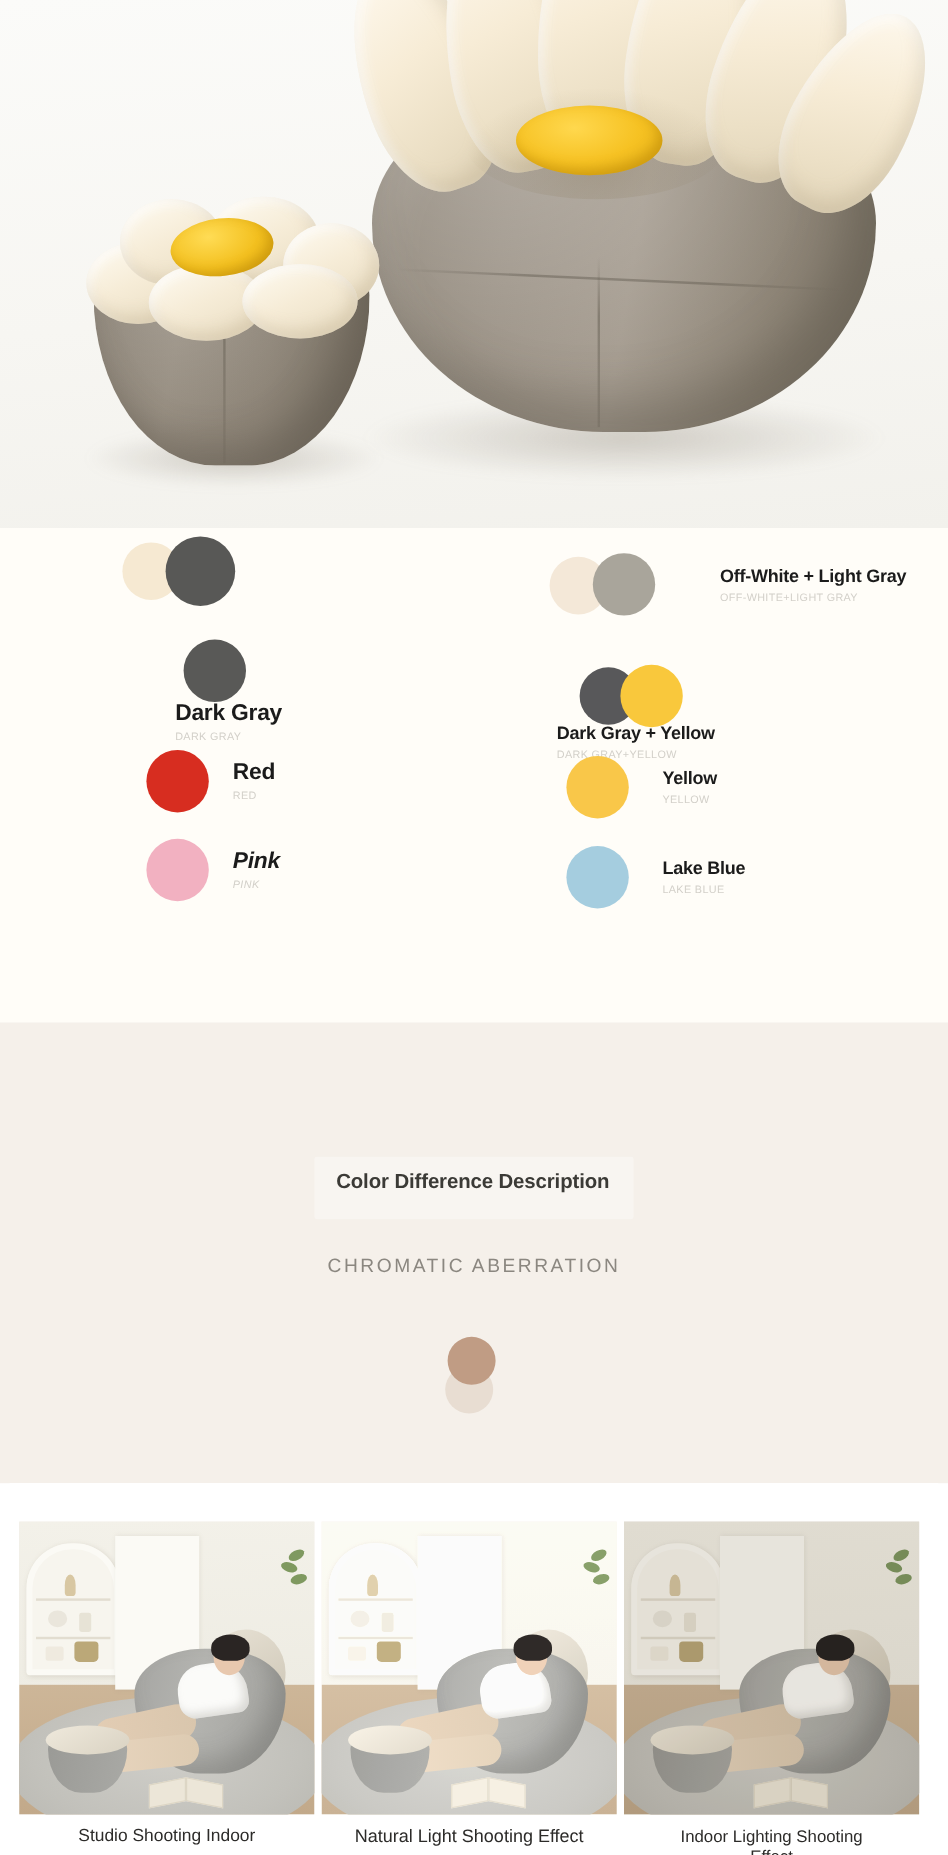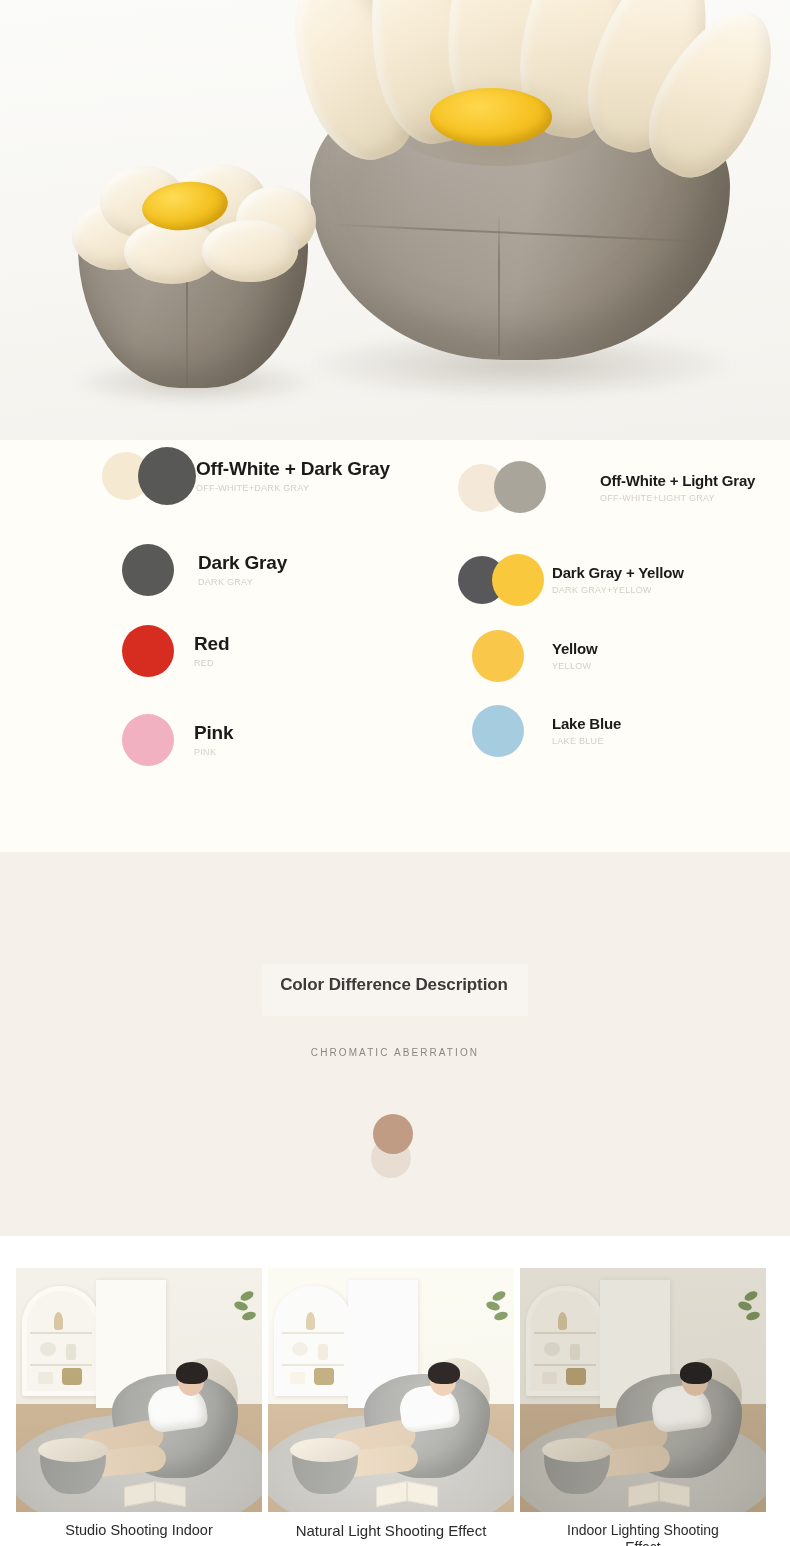--- a/index.html
+++ b/index.html
@@ -190,21 +190,21 @@
     font-size: 17px;
     font-weight: bold;
     color: #3b3a36;
     letter-spacing: -.1px;
   }
   .chroma-sub {
     position: absolute;
     left: 0; top: 195px;
     width: 790px;
     text-align: center;
-    font-size: 10px;
+    font-size: 16px;
     color: #8b8780;
     letter-spacing: 2.1px;
   }
   .chroma-dots {
     position: absolute;
     left: 371px; top: 1114px;
     width: 44px; height: 66px;
   }
   .cd {
     position: absolute;
@@ -428,48 +428,44 @@
       </div>
     </div>
 
     <div class="swatch-grid">
 
       <div class="sw-row" style="left:102px; top:0px;">
         <div class="sw-dots" style="width:90px; height:48px;">
           <div class="dot" style="left:0; width:48px; height:48px; background:#f6e9d2;"></div>
           <div class="dot" style="left:36px; width:58px; height:58px; top:-5px; background:#585856;"></div>
         </div>
-        <div class="sw-text" style="margin-left:4px;">
-          <div class="sw-title">Off-White + Dark Gray</div>
-          <div class="sw-sub">OFF-WHITE+DARK GRAY</div>
-        </div>
       </div>
 
       <div class="sw-row" style="left:458px; top:12px;gap:48px;">
         <div class="sw-dots" style="width:88px; height:48px;">
           <div class="dot" style="left:0; width:48px; height:48px; background:#f4e8d8;"></div>
           <div class="dot" style="left:36px; width:52px; height:52px; top:-3px; background:#a9a59b;"></div>
         </div>
         <div class="sw-text" style="margin-left:6px;">
           <div class="sw-title small">Off-White + Light Gray</div>
           <div class="sw-sub">OFF-WHITE+LIGHT GRAY</div>
         </div>
       </div>
 
-      <div class="sw-row" style="left:122px; top:92px;">
+      <div class="sw-row" style="left:122px; top:81px;flex-direction:column;">
         <div class="sw-dots" style="width:52px; height:52px;">
           <div class="dot" style="left:0; width:52px; height:52px; background:#595957;"></div>
         </div>
         <div class="sw-text" style="margin-left:24px;">
           <div class="sw-title">Dark Gray</div>
           <div class="sw-sub">DARK GRAY</div>
         </div>
       </div>
 
-      <div class="sw-row" style="left:458px; top:104px;">
+      <div class="sw-row" style="left:458px; top:104px;flex-direction:column;">
         <div class="sw-dots" style="width:88px; height:48px;">
           <div class="dot" style="left:0; width:48px; height:48px; background:#58585a;"></div>
           <div class="dot" style="left:34px; width:52px; height:52px; top:-2px; background:#f9c83c;"></div>
         </div>
         <div class="sw-text" style="margin-left:6px;">
           <div class="sw-title small">Dark Gray + Yellow</div>
           <div class="sw-sub">DARK GRAY+YELLOW</div>
         </div>
       </div>
 
@@ -486,21 +482,21 @@
       <div class="sw-row" style="left:472px; top:178px;">
         <div class="sw-dots" style="width:52px; height:52px;">
           <div class="dot" style="left:0; width:52px; height:52px; background:#f9c749;"></div>
         </div>
         <div class="sw-text" style="margin-left:28px;">
           <div class="sw-title small">Yellow</div>
           <div class="sw-sub">YELLOW</div>
         </div>
       </div>
 
-      <div class="sw-row" style="left:122px; top:262px;">
+      <div class="sw-row" style="left:122px; top:247px;font-style:italic;">
         <div class="sw-dots" style="width:52px; height:52px;">
           <div class="dot" style="left:0; width:52px; height:52px; background:#f2b1c1;"></div>
         </div>
         <div class="sw-text" style="margin-left:20px;">
           <div class="sw-title">Pink</div>
           <div class="sw-sub">PINK</div>
         </div>
       </div>
 
       <div class="sw-row" style="left:472px; top:253px;">

